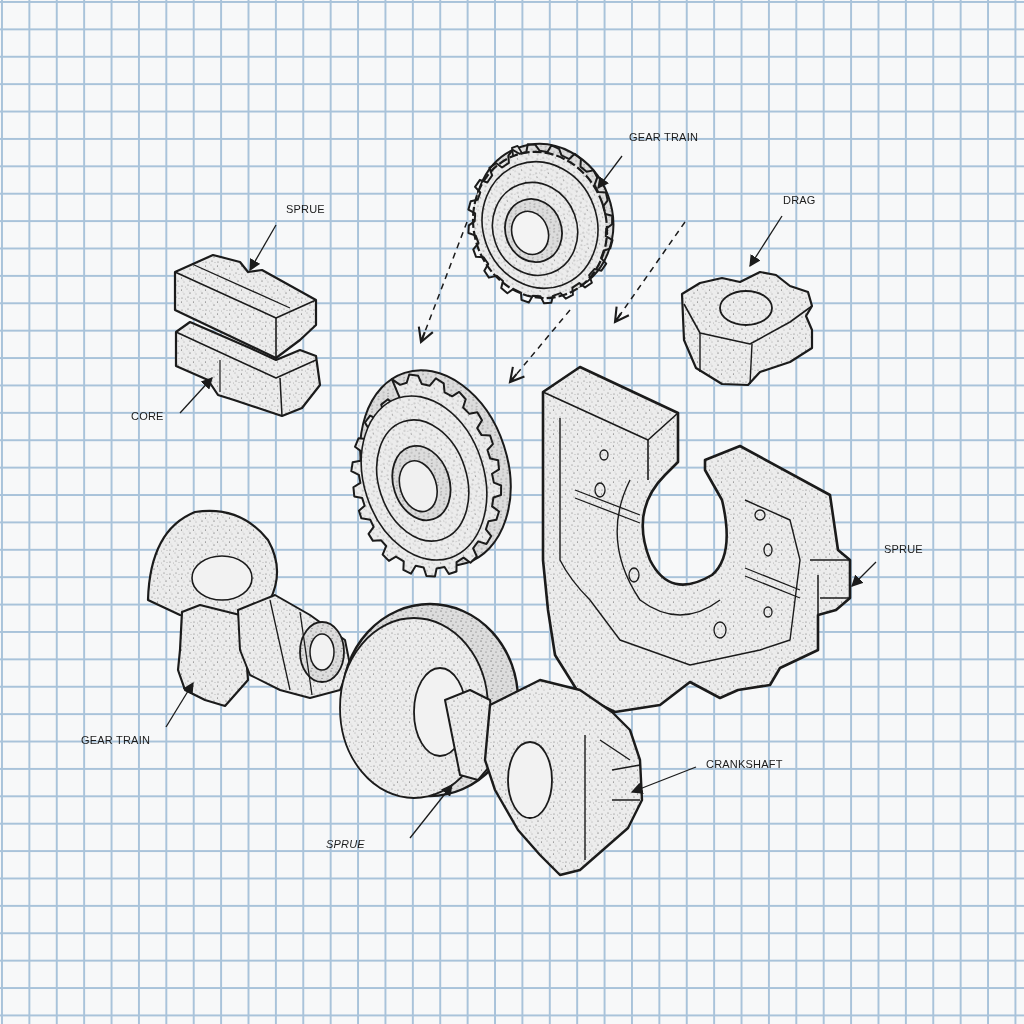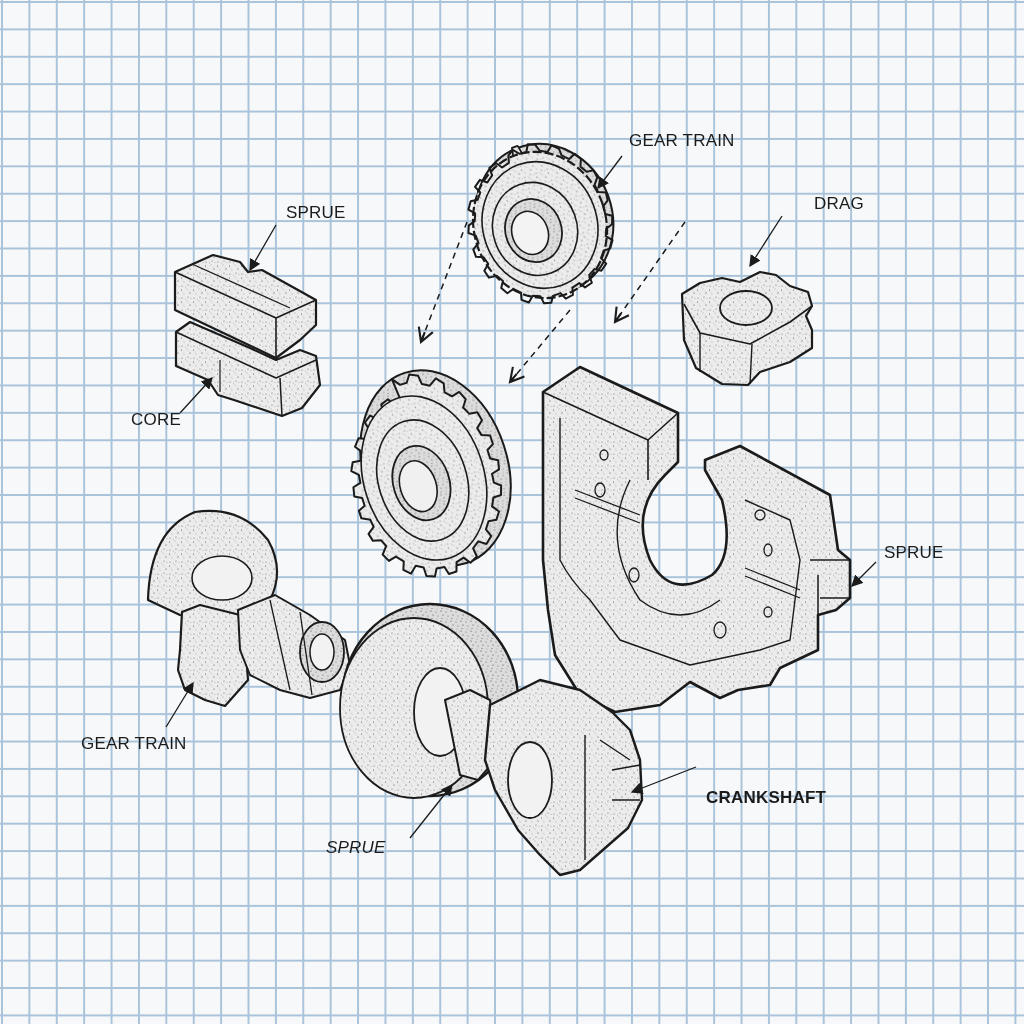--- a/index.html
+++ b/index.html
@@ -11,21 +11,21 @@
       linear-gradient(to bottom, #a9c3da 1.5px, transparent 1.5px);
     background-size: 27.4px 27.4px;
     background-position: 1px 1px;
     position: relative;
     font-family: "Liberation Sans", sans-serif;
   }
   #sheet { position: absolute; left: 0; top: 0; width: 1024px; height: 1024px; }
   .label {
     position: absolute;
     font-family: "Liberation Sans", sans-serif;
-    font-size: 17px;
+    font-size: 11px;
     letter-spacing: 0.2px;
     color: #1b1b1b;
     white-space: nowrap;
     text-align: center;
   }
 </style>
 </head>
 <body>
 
 <svg id="sheet" width="1024" height="1024" viewBox="0 0 1024 1024" xmlns="http://www.w3.org/2000/svg">
@@ -167,18 +167,18 @@
     <line x1="180" y1="413" x2="212" y2="378" marker-end="url(#arrowSolid)"></line>
     <line x1="876" y1="562" x2="852" y2="586" marker-end="url(#arrowSolid)"></line>
     <line x1="166" y1="727" x2="193" y2="683" marker-end="url(#arrowSolid)"></line>
     <line x1="696" y1="767" x2="632" y2="792" marker-end="url(#arrowSolid)"></line>
     <line x1="410" y1="838" x2="452" y2="785" marker-end="url(#arrowSolid)"></line>
   </g>
 </svg>
 
 <div class="label" style="left:629px; top:131px;">GEAR TRAIN</div>
 <div class="label" style="left:286px; top:203px;">SPRUE</div>
-<div class="label" style="left:783px; top:194px;margin-left:31px;">DRAG</div>
+<div class="label" style="left:783px; top:194px;">DRAG</div>
 <div class="label" style="left:121px; top:410px;margin-left:10px;">CORE</div>
 <div class="label" style="left:884px; top:543px;">SPRUE</div>
 <div class="label" style="left:81px; top:734px;">GEAR TRAIN</div>
-<div class="label" style="left:706px; top:788px;font-weight:bold;">CRANKSHAFT</div>
+<div class="label" style="left:706px; top:758px;">CRANKSHAFT</div>
 <div class="label" style="left:326px; top:838px;font-style:italic;">SPRUE</div>
 
 </body></html>

